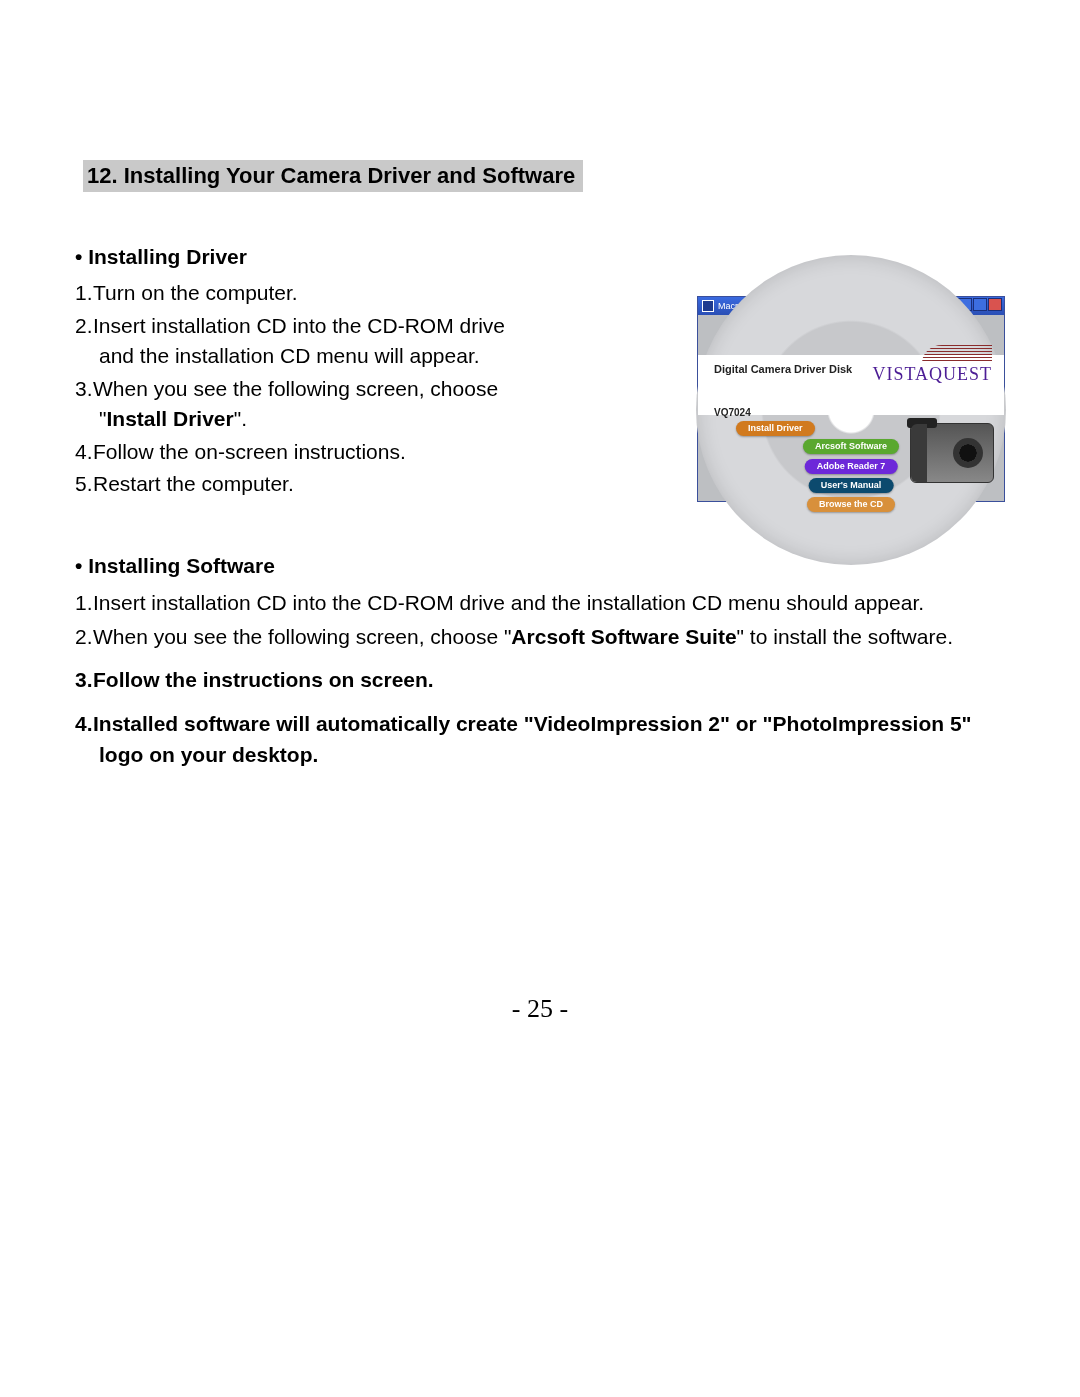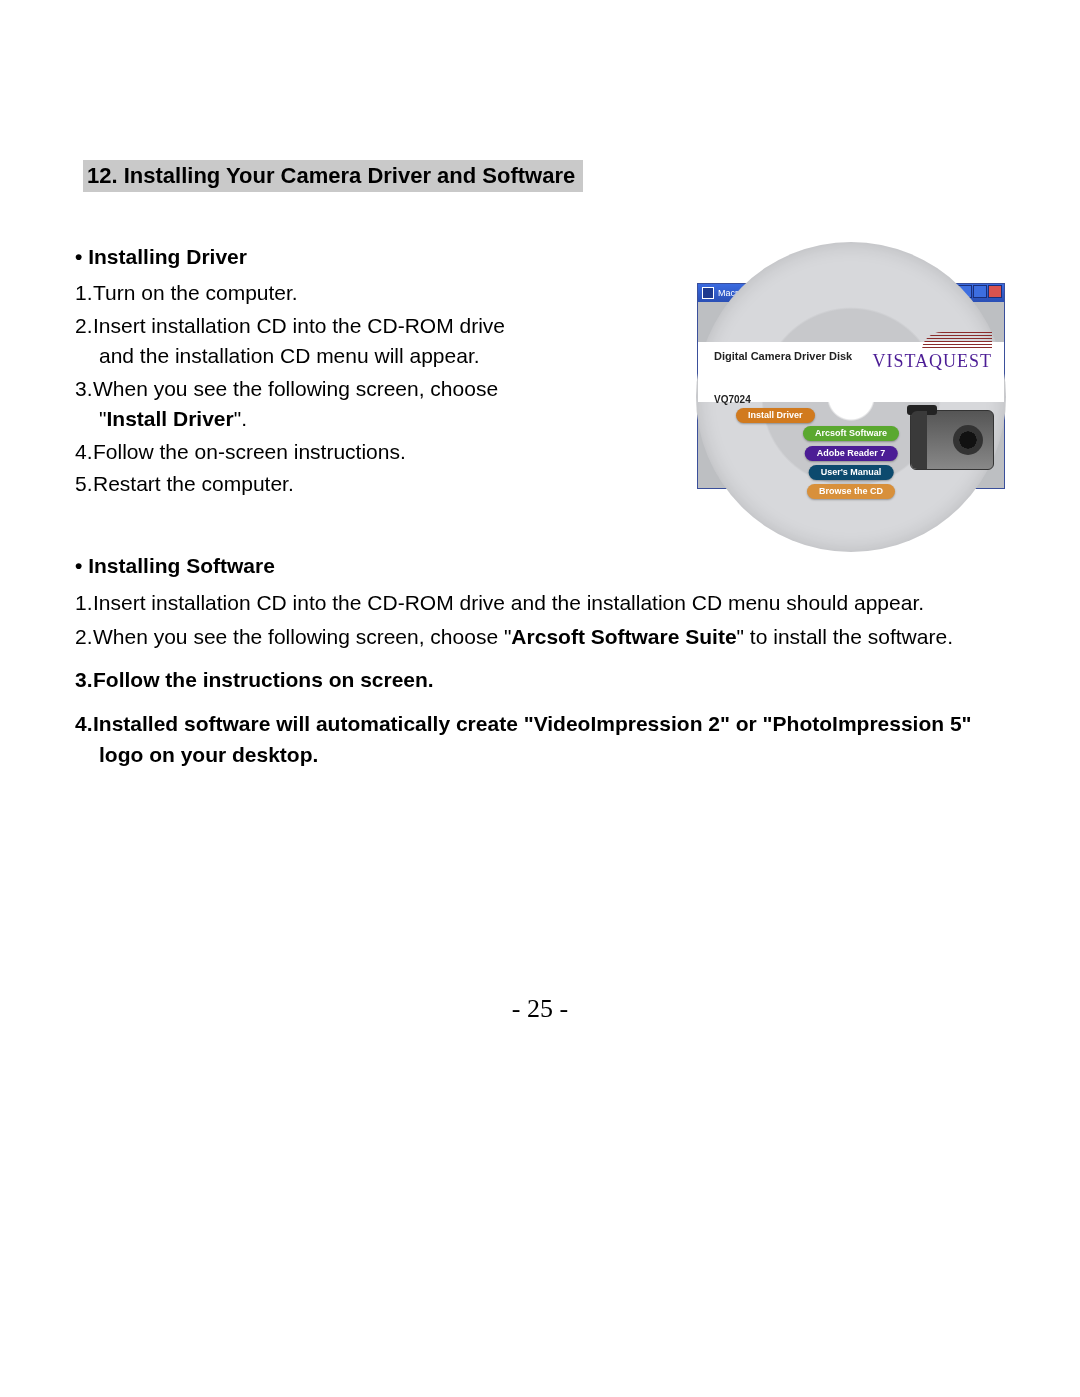--- a/index.html
+++ b/index.html
@@ -22,21 +22,21 @@
     display: inline-block;
     background: #c9c9c9;
     font-size: 22px;
     font-weight: bold;
     padding: 3px 8px 3px 4px;
     margin-bottom: 50px;
     margin-left: 8px;
   }
   .row1 {
     display: flex;
-    align-items: center;
+    align-items: flex-end;
   }
   .col-text {
     flex: 1 1 auto;
     font-size: 21px;
     line-height: 1.45;
   }
   .sub-head {
     font-weight: bold;
     font-size: 21px;
     margin-bottom: 6px;
@@ -114,21 +114,21 @@
     left: 50%; transform: translateX(-50%);
     height: 15px; border-radius: 8px;
     color:#fff; font-size:9px; font-weight:bold;
     display:flex; align-items:center; justify-content:center;
     padding: 0 12px;
     white-space: nowrap;
     box-shadow: 0 1px 2px rgba(0,0,0,0.3);
   }
   .pill.install { background:#d17a1e; left:38px; transform:none; top:106px;}
   .pill.arcsoft { background:#5aa82f; top:124px;}
-  .pill.adobe   { background:#4c1d95; top:144px;}
+  .pill.adobe   { background:#6d28d9; top:144px;}
   .pill.manual  { background:#0c4a6e; top:163px;}
   .pill.browse  { background:#d8903b; top:182px;}
   .camera {
     position:absolute; right:10px; top:108px;
     width: 82px; height: 58px;
     background: linear-gradient(#555,#888);
     border-radius: 6px;
     border:1px solid #333;
   }
   .camera::before {

